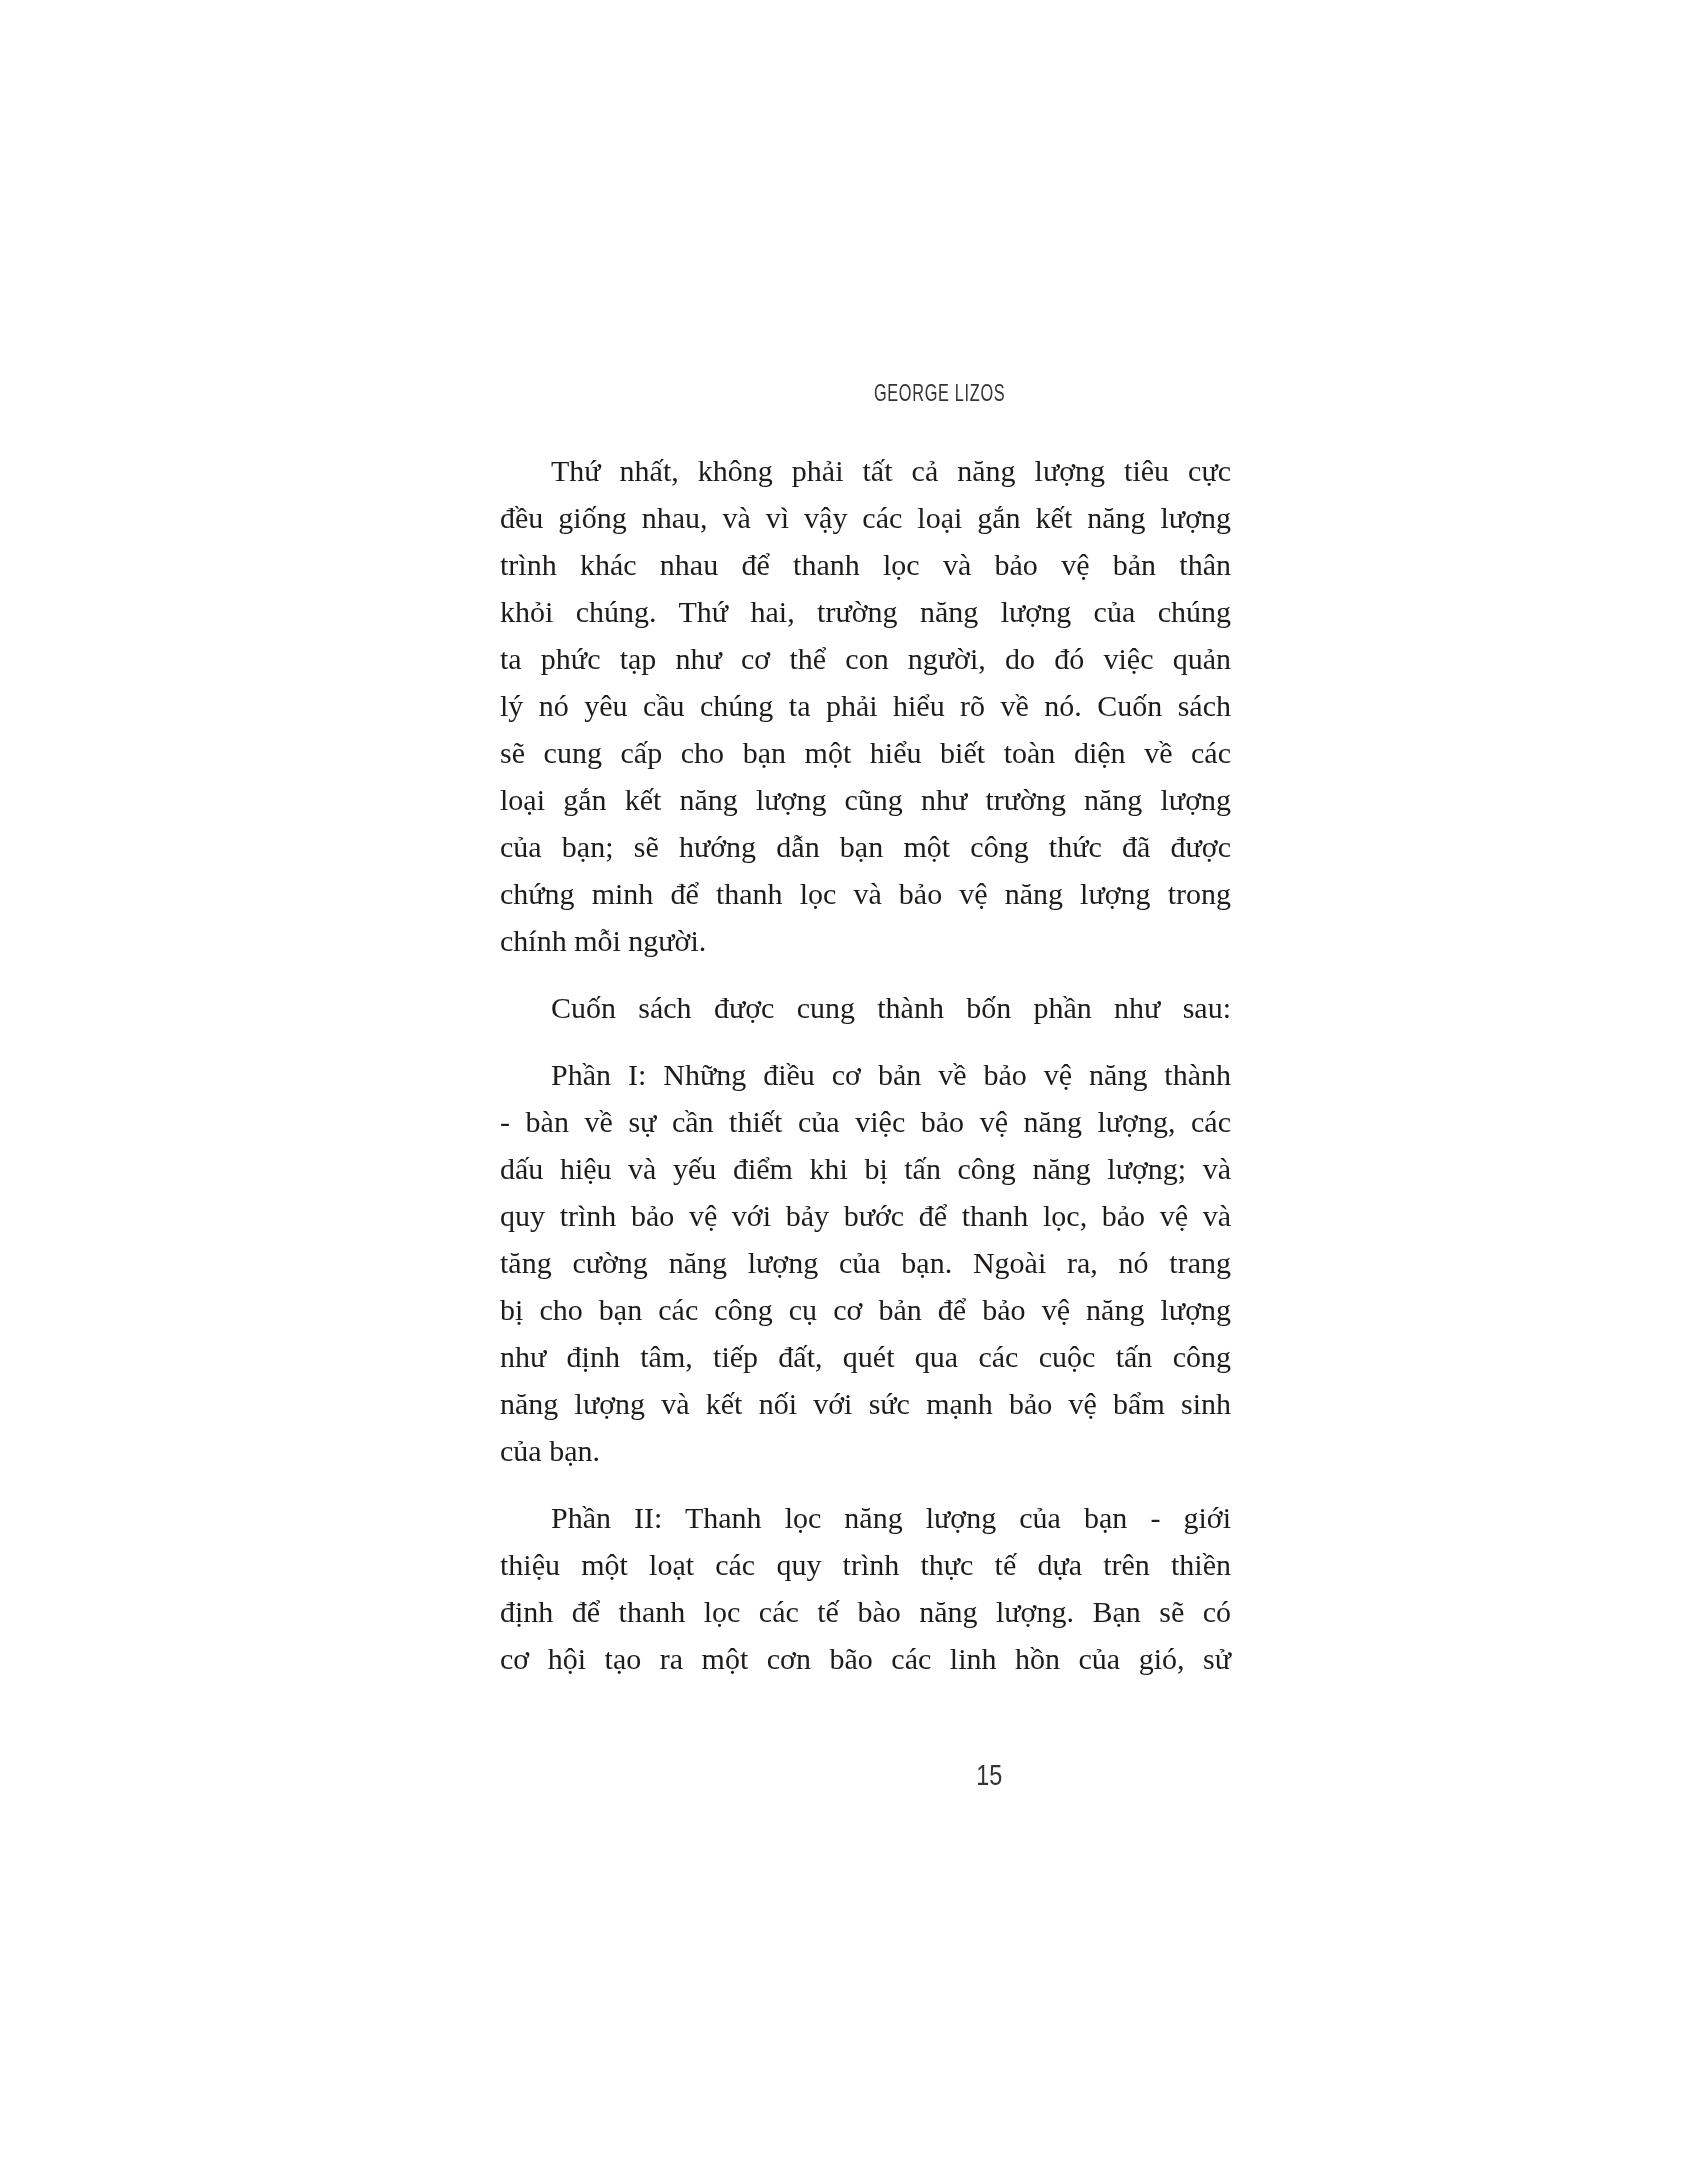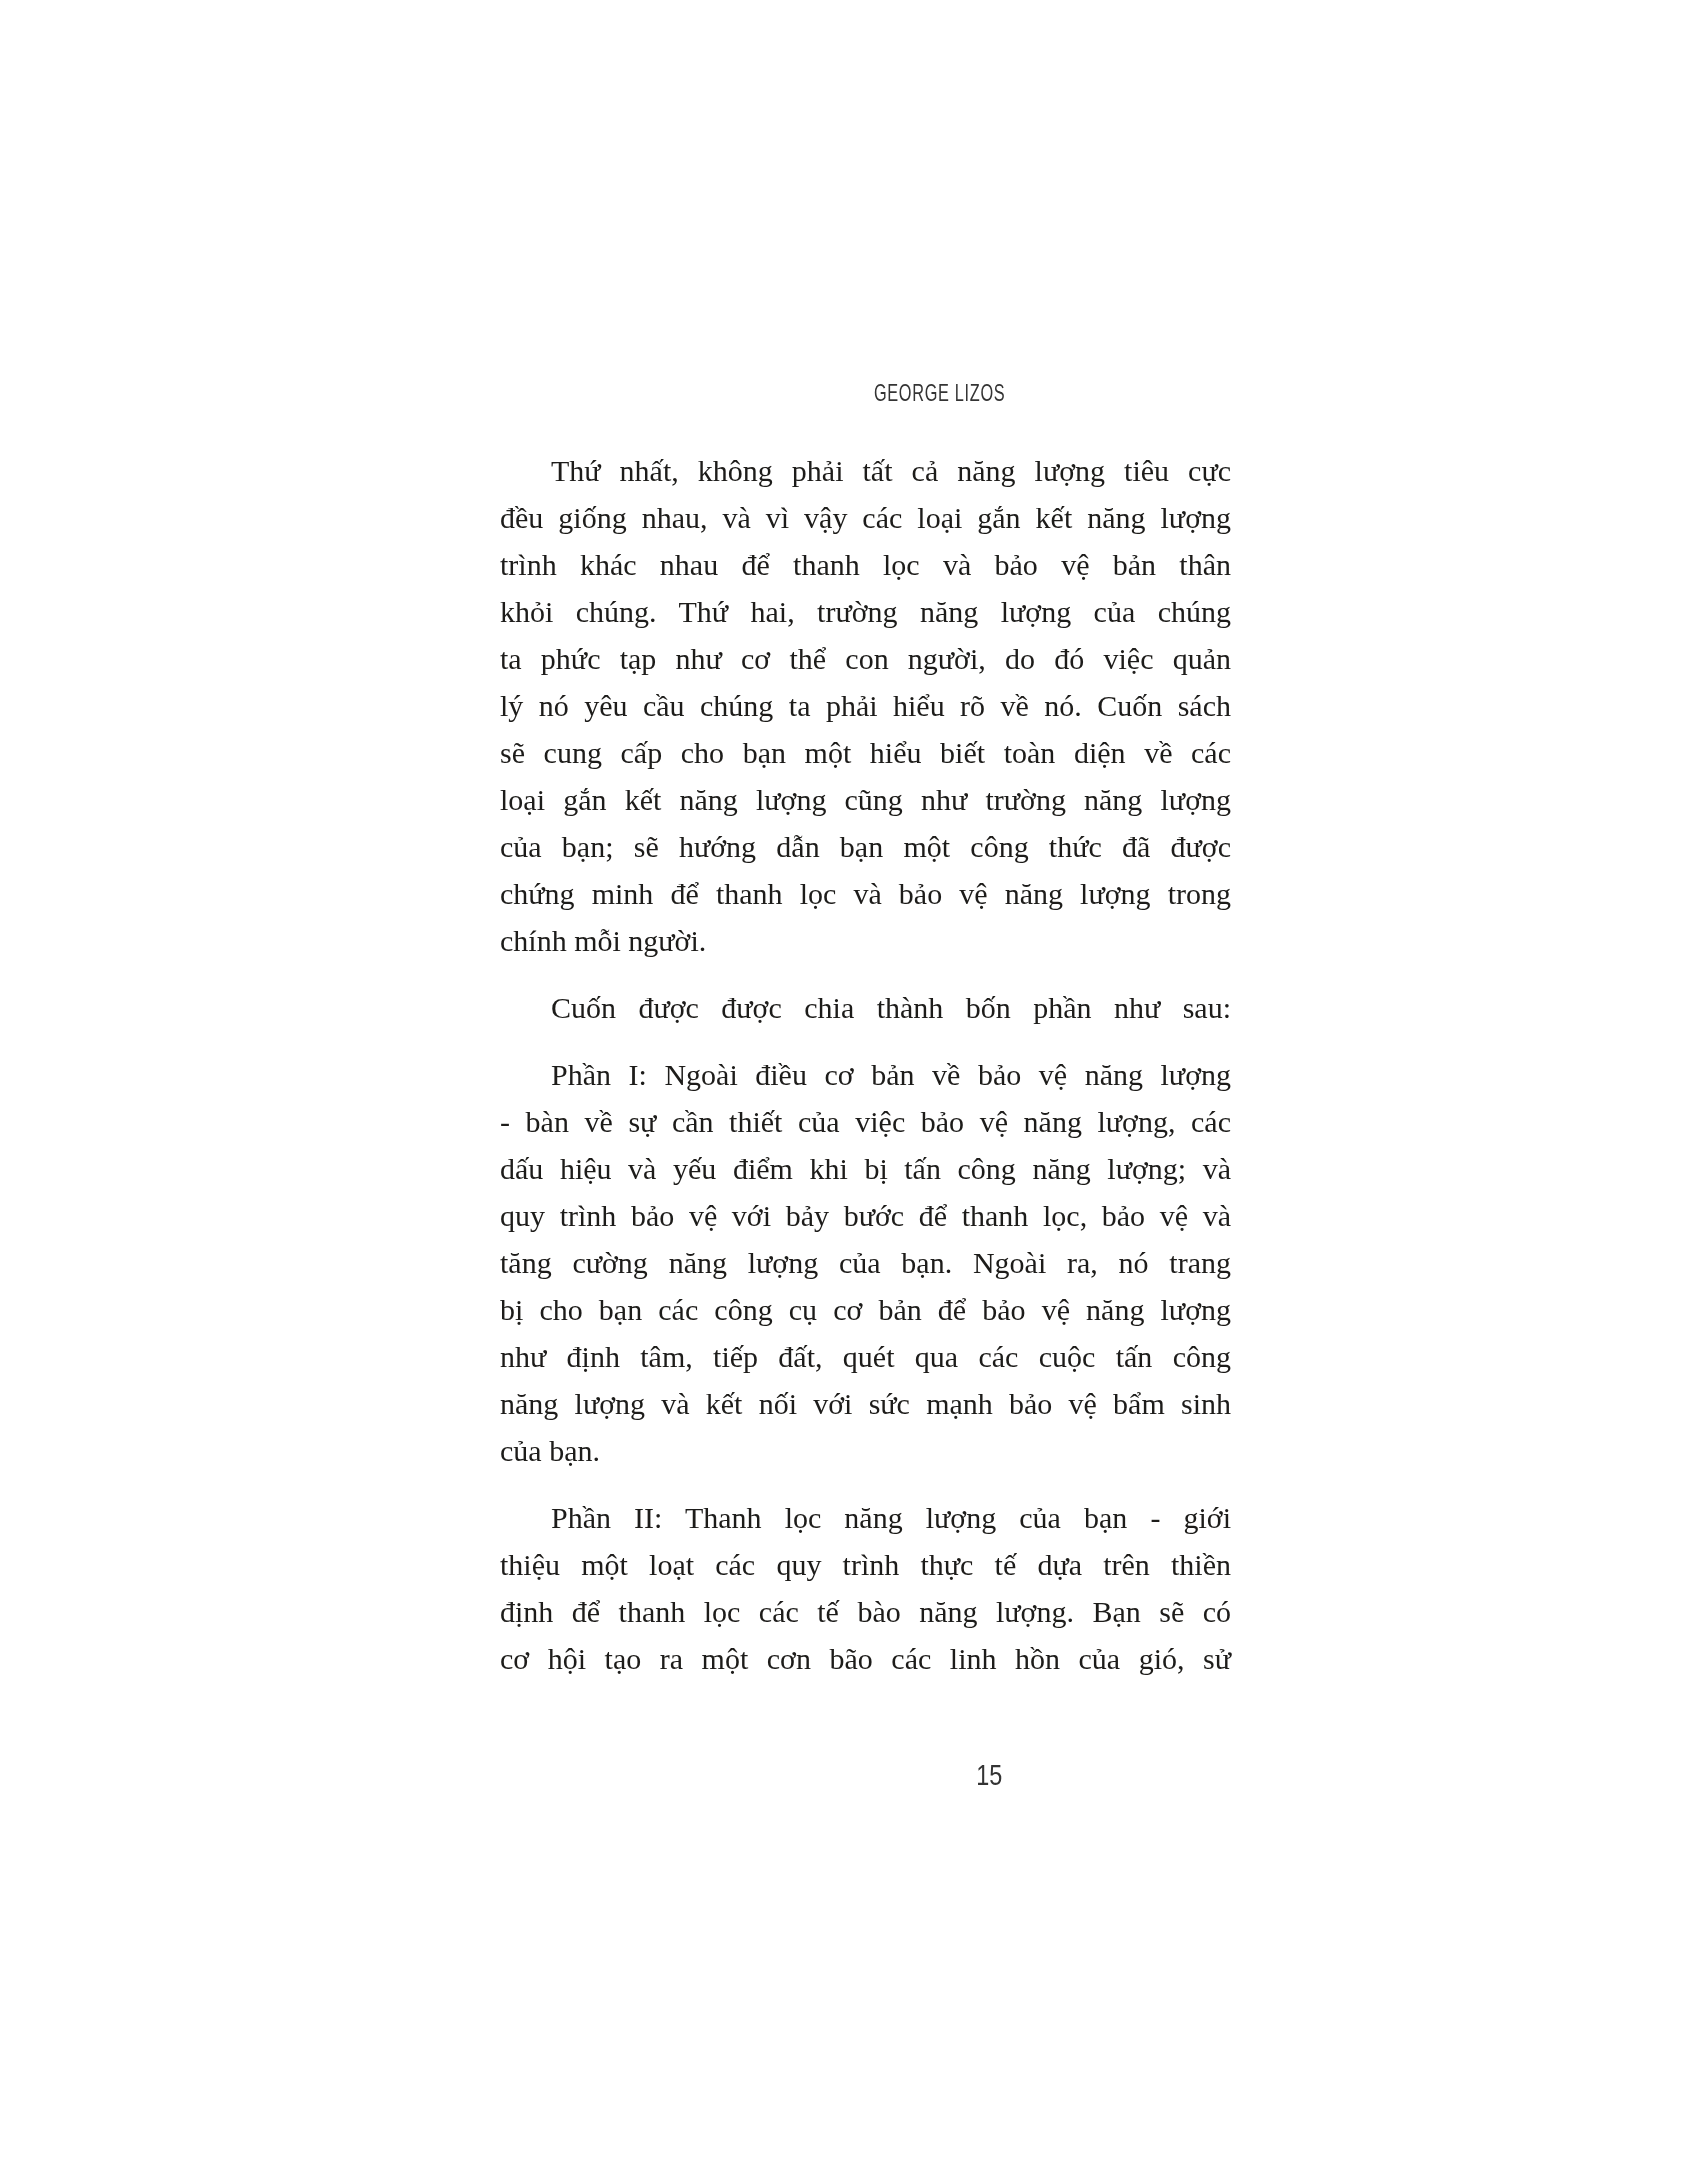--- a/index.html
+++ b/index.html
@@ -90,24 +90,24 @@
         <div class="line">khỏi chúng. Thứ hai, trường năng lượng của chúng</div>
         <div class="line">ta phức tạp như cơ thể con người, do đó việc quản</div>
         <div class="line">lý nó yêu cầu chúng ta phải hiểu rõ về nó. Cuốn sách</div>
         <div class="line">sẽ cung cấp cho bạn một hiểu biết toàn diện về các</div>
         <div class="line">loại gắn kết năng lượng cũng như trường năng lượng</div>
         <div class="line">của bạn; sẽ hướng dẫn bạn một công thức đã được</div>
         <div class="line">chứng minh để thanh lọc và bảo vệ năng lượng trong</div>
         <div class="line last">chính mỗi người.</div>
       </div>
     <div class="para">
-        <div class="line first">Cuốn được được chia thành bốn phần như sau:</div>
+        <div class="line first">Cuốn sách được cung thành bốn phần như sau:</div>
       </div>
     <div class="para">
-        <div class="line first">Phần I: Ngoài điều cơ bản về bảo vệ năng lượng</div>
+        <div class="line first">Phần I: Những điều cơ bản về bảo vệ năng thành</div>
         <div class="line">- bàn về sự cần thiết của việc bảo vệ năng lượng, các</div>
         <div class="line">dấu hiệu và yếu điểm khi bị tấn công năng lượng; và</div>
         <div class="line">quy trình bảo vệ với bảy bước để thanh lọc, bảo vệ và</div>
         <div class="line">tăng cường năng lượng của bạn. Ngoài ra, nó trang</div>
         <div class="line">bị cho bạn các công cụ cơ bản để bảo vệ năng lượng</div>
         <div class="line">như định tâm, tiếp đất, quét qua các cuộc tấn công</div>
         <div class="line">năng lượng và kết nối với sức mạnh bảo vệ bẩm sinh</div>
         <div class="line last">của bạn.</div>
       </div>
     <div class="para">

